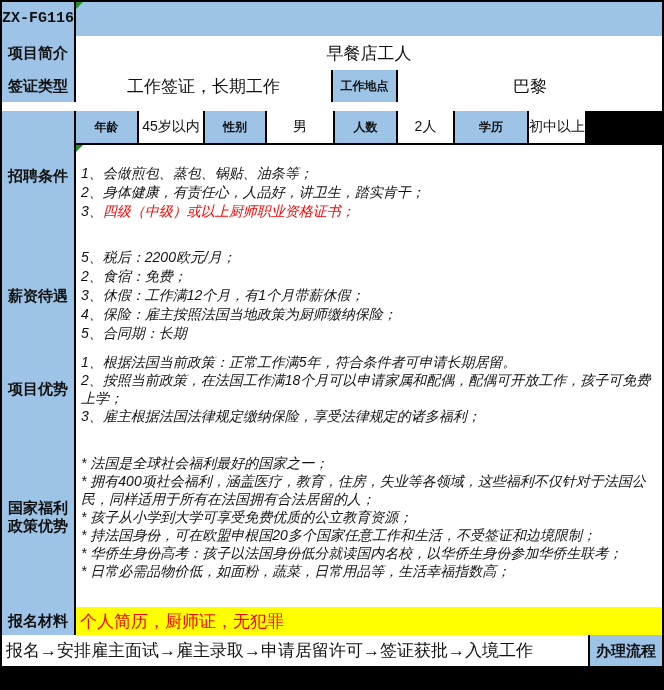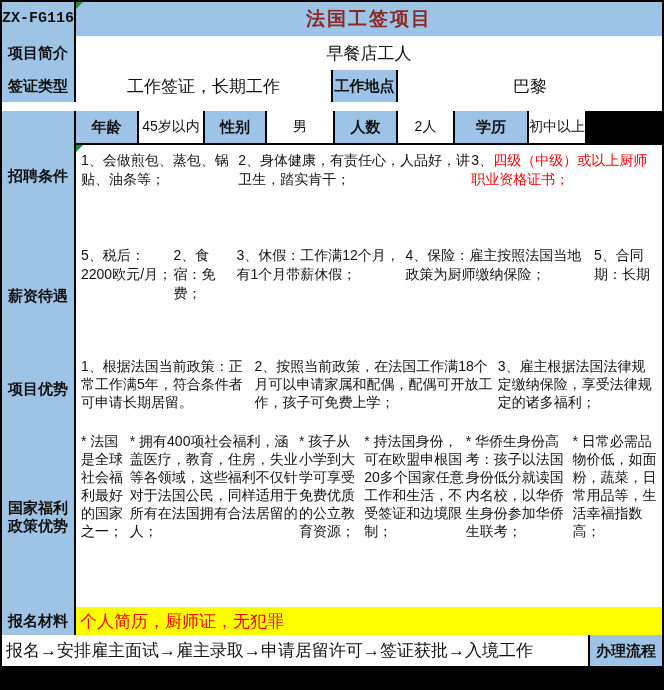--- a/index.html
+++ b/index.html
@@ -12,24 +12,24 @@
   }
   .r{display:flex;gap:2px;flex:none;}
   .c{
     box-sizing:border-box;background:#fff;overflow:hidden;
     display:flex;align-items:center;justify-content:center;
     font-size:14px;position:relative;
   }
   .blue{background:#9DC3E6;}
   .lab{width:72px;flex:none;background:#9DC3E6;font-weight:bold;font-size:15px;text-align:center;line-height:18px;}
   .grow{flex:1;}
-  .body{flex-direction:row;align-items:flex-start;justify-content:center;padding:6px 5px;}
+  .body{flex-direction:column;align-items:flex-start;justify-content:center;padding:6px 5px;font-style:italic;}
   .body div{line-height:19px;white-space:normal;}
   .lh18 div{line-height:18px;}
-  .speclab{font-weight:bold;font-size:15px;flex:none;}
+  .speclab{font-weight:bold;font-size:12px;flex:none;}
   .specval{flex:none;}
   .code{font-family:"Liberation Mono","DejaVu Sans Mono",monospace;font-weight:bold;font-size:15px;}
   .title{font-weight:bold;font-size:19px;letter-spacing:2px;color:#8B2B26;}
   .red{color:#FF0000;}
   .yellow{background:#FFFF00;}
   .leftpad{justify-content:flex-start;padding:12px 4px;}
   .tri{
     position:absolute;top:0;left:0;width:0;height:0;
     border-left:7px solid #1E8E2E;border-bottom:7px solid transparent;
   }
@@ -39,21 +39,20 @@
 </style>
 </head>
 <body>
 
 <div class="tbl">
 
   <div class="r" style="height:34px">
     <div class="c lab code">ZX-FG116</div>
     <div class="c blue grow">
       <span class="tri"></span>
-      <span class="title">法国工签项目</span>
     </div>
   </div>
 
   <div class="r" style="height:34px">
     <div class="c lab">项目简介</div>
     <div class="c grow fs15">早餐店工人</div>
   </div>
 
   <div class="r" style="height:32px">
     <div class="c lab">签证类型</div>

